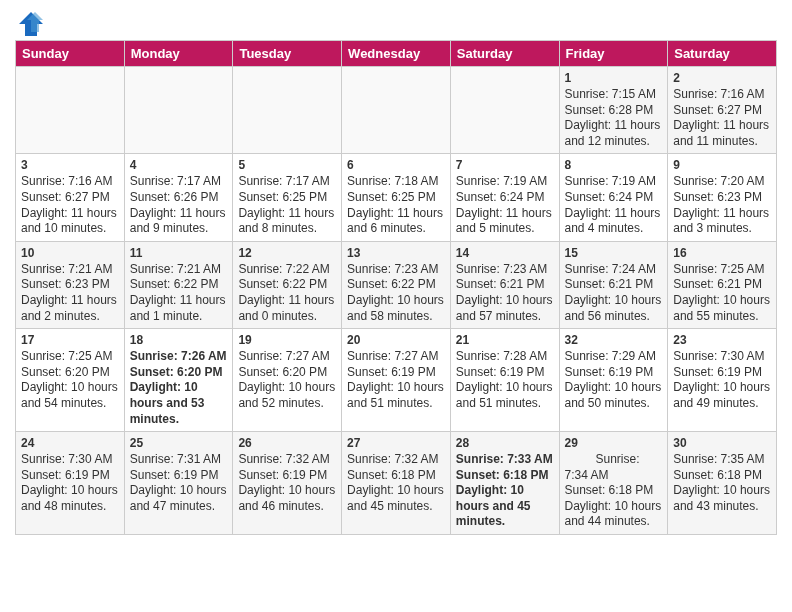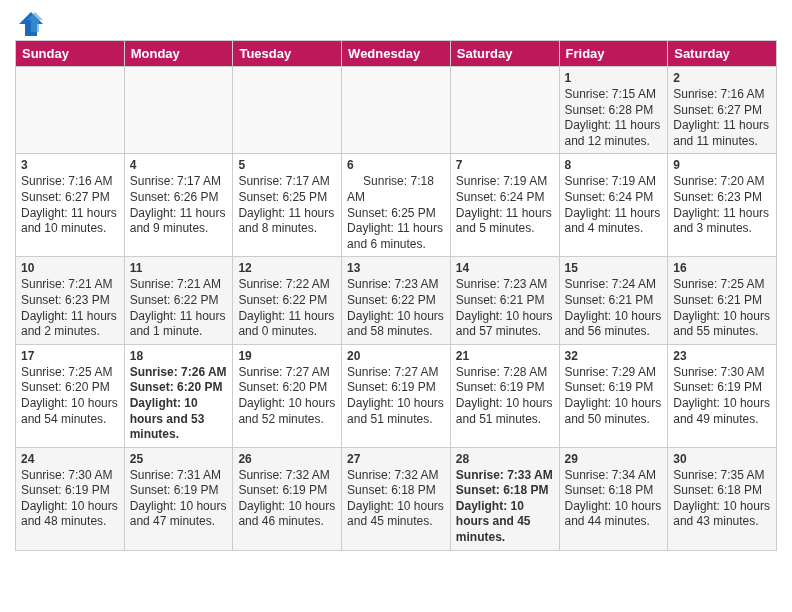--- a/index.html
+++ b/index.html
@@ -134,21 +134,21 @@
         <tr>
           <td><span class="day-num">3</span><span class="day-info" style="white-space: pre-line;">Sunrise: 7:16 AM
 Sunset: 6:27 PM
 Daylight: 11 hours and 10 minutes.</span></td>
           <td><span class="day-num">4</span><span class="day-info" style="white-space: pre-line;">Sunrise: 7:17 AM
 Sunset: 6:26 PM
 Daylight: 11 hours and 9 minutes.</span></td>
           <td><span class="day-num">5</span><span class="day-info" style="white-space: pre-line;">Sunrise: 7:17 AM
 Sunset: 6:25 PM
 Daylight: 11 hours and 8 minutes.</span></td>
-          <td><span class="day-num">6</span><span class="day-info" style="white-space: pre-line; margin-left: 16px;">Sunrise: 7:18 AM
+          <td><span class="day-num">6</span><span class="day-info" style="white-space: pre-line;">Sunrise: 7:18 AM
 Sunset: 6:25 PM
 Daylight: 11 hours and 6 minutes.</span></td>
           <td><span class="day-num">7</span><span class="day-info" style="white-space: pre-line;">Sunrise: 7:19 AM
 Sunset: 6:24 PM
 Daylight: 11 hours and 5 minutes.</span></td>
           <td><span class="day-num">8</span><span class="day-info" style="white-space: pre-line;">Sunrise: 7:19 AM
 Sunset: 6:24 PM
 Daylight: 11 hours and 4 minutes.</span></td>
           <td><span class="day-num">9</span><span class="day-info" style="white-space: pre-line;">Sunrise: 7:20 AM
 Sunset: 6:23 PM
@@ -209,21 +209,21 @@
 Daylight: 10 hours and 47 minutes.</span></td>
           <td><span class="day-num">26</span><span class="day-info" style="white-space: pre-line;">Sunrise: 7:32 AM
 Sunset: 6:19 PM
 Daylight: 10 hours and 46 minutes.</span></td>
           <td><span class="day-num">27</span><span class="day-info" style="white-space: pre-line;">Sunrise: 7:32 AM
 Sunset: 6:18 PM
 Daylight: 10 hours and 45 minutes.</span></td>
           <td><span class="day-num">28</span><span class="day-info" style="white-space: pre-line; font-weight: bold;">Sunrise: 7:33 AM
 Sunset: 6:18 PM
 Daylight: 10 hours and 45 minutes.</span></td>
-          <td><span class="day-num">29</span><span class="day-info" style="white-space: pre-line;">Sunrise: 7:34 AM
+          <td><span class="day-num">29</span><span class="day-info" style="white-space: pre-line; margin-left: 31px;">Sunrise: 7:34 AM
 Sunset: 6:18 PM
 Daylight: 10 hours and 44 minutes.</span></td>
           <td><span class="day-num">30</span><span class="day-info" style="white-space: pre-line;">Sunrise: 7:35 AM
 Sunset: 6:18 PM
 Daylight: 10 hours and 43 minutes.</span></td>
         </tr>
       </tbody>
   </table>
 </div>
 

